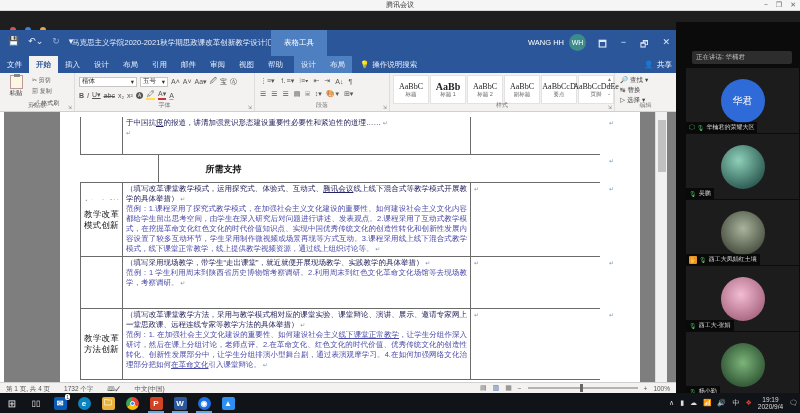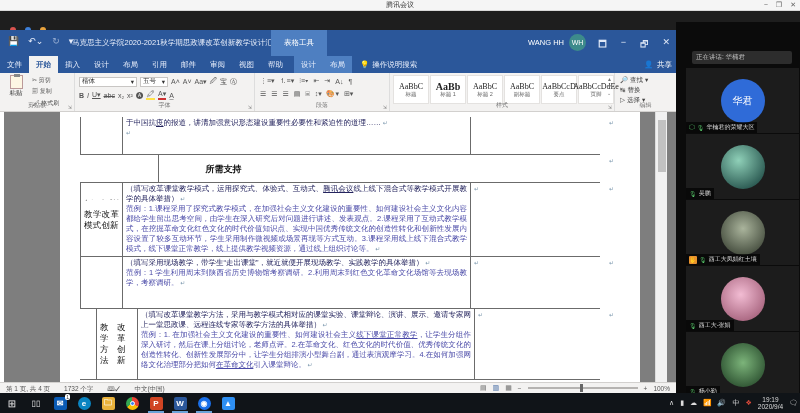--- a/index.html
+++ b/index.html
@@ -333,21 +333,21 @@
               <div class="t-cell" style="width: 348px;">
                 <div class="para ins"><span>（填写采用现场教学，带学生“走出课堂”，就近就便开展现场教学、实践教学的具体举措）</span><span class="pm"> ↵</span></div>
                 <div class="para ex"><span>范例：1 学生利用周末到陕西省历史博物馆考察调研。2.利用周末到红色文化革命文化场馆等去现场教学，考察调研。</span><span class="pm"> ↵</span></div>
               </div>
               <div class="t-cell" style="width: 130px;">
                 <div class="para "><span class="pm">↵</span></div>
               </div>
               <span class="row-end pm">↵</span>
             </div>
             <div class="t-row" style="height: 71px;">
-              <div class="t-cell lbl" style="width: 42px; margin-left: 16px;">
+              <div class="t-cell lbl" style="width: 42px;">
                 <div class="para "><span>教学方法</span></div>
                 <div class="para "><span>改革创新</span></div>
               </div>
               <div class="t-cell" style="width: 348px;">
                 <div class="para ins"><span>（填写改革课堂教学方法，采用与教学模式相对应的课堂实验、课堂辩论、演讲、展示、邀请专家网上一堂思政课、远程连线专家等教学方法的具体举措）</span><span class="pm"> ↵</span></div>
                 <div class="para ex"><span>范例：1. 在加强社会主义文化建设的重要性、如何建设社会主义</span><span class="u ">线下课堂正常教学</span><span>，让学生分组作深入研讨，然后在课上分组讨论，老师点评。2.在革命文化、红色文化的时代价值、优秀传统文化的创造性转化、创新性发展部分中，让学生分组排演小型舞台剧，通过表演观摩学习。4.在如何加强网络文化治理部分把如何</span><span class="u ">在革命文化</span><span>引入课堂辩论。</span><span class="pm"> ↵</span></div>
               </div>
               <div class="t-cell" style="width: 130px;">
                 <div class="para "><span class="pm">↵</span></div>
               </div>

